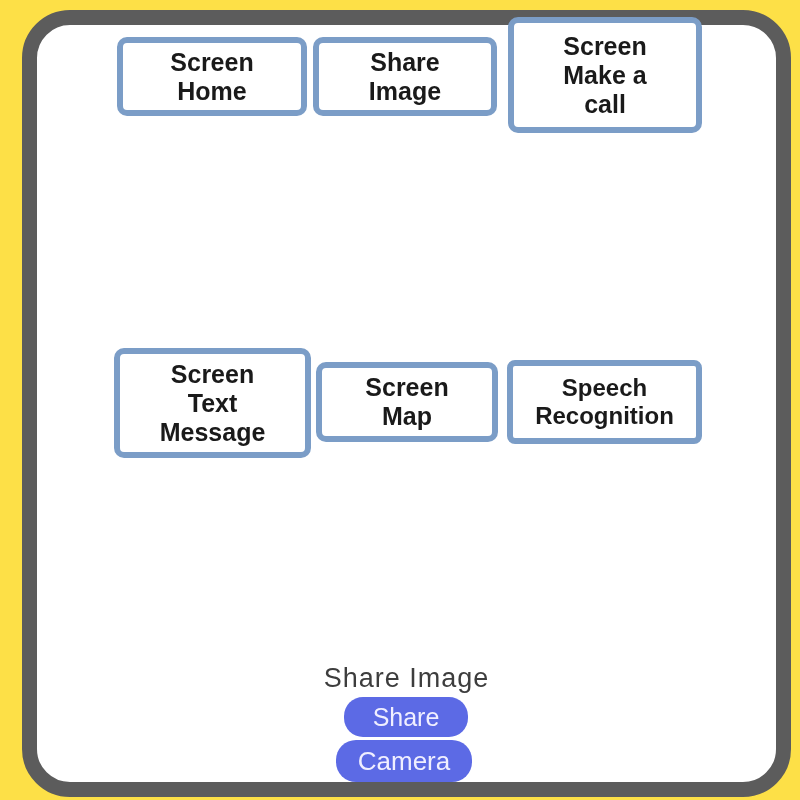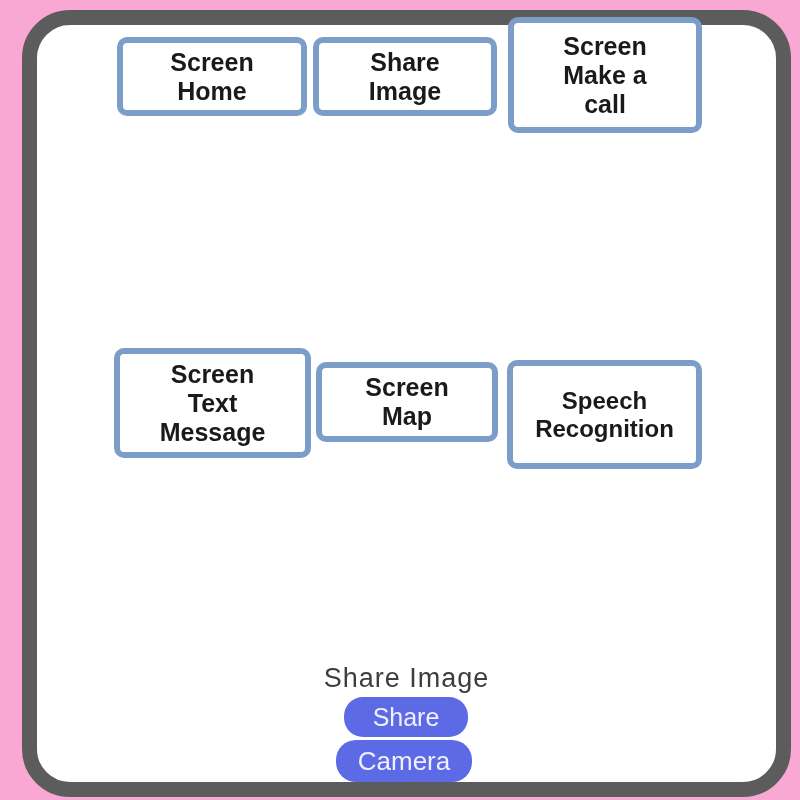--- a/index.html
+++ b/index.html
@@ -5,21 +5,21 @@
   html, body {
     margin: 0;
     padding: 0;
     background: #ffffff;
     font-family: "Liberation Sans", sans-serif;
   }
   .canvas {
     position: relative;
     width: 800px;
     height: 800px;
-    background: #f9a8d4;
+    background: #fde047;
     overflow: hidden;
     text-decoration: underline;
   }
   .phone-frame {
     position: absolute;
     left: 22px;
     top: 10px;
     width: 769px;
     height: 787px;
     box-sizing: border-box;
@@ -43,21 +43,21 @@
     color: #1a1a1a;
     white-space: pre-line;
     overflow: hidden;
     cursor: pointer;
   }
   .btn-screen-home        { left: 117px; top: 37px;  width: 190px; height: 79px; }
   .btn-share-image        { left: 313px; top: 37px;  width: 184px; height: 79px; }
   .btn-make-a-call        { left: 508px; top: 17px;  width: 194px; height: 116px; }
   .btn-text-message       { left: 114px; top: 348px; width: 197px; height: 110px; }
   .btn-screen-map         { left: 316px; top: 362px; width: 182px; height: 80px; }
-  .btn-speech-recognition { left: 507px; top: 360px; width: 195px; height: 109px; font-size: 24px; }
+  .btn-speech-recognition { left: 507px; top: 360px; width: 195px; height: 84px; font-size: 24px; border-radius: 8px; }
 
   .footer-caption {
     position: absolute;
     left: 22px;
     top: 663px;
     width: 769px;
     text-align: center;
     font-size: 27px;
     font-weight: normal;
     color: #3d3d3d;

